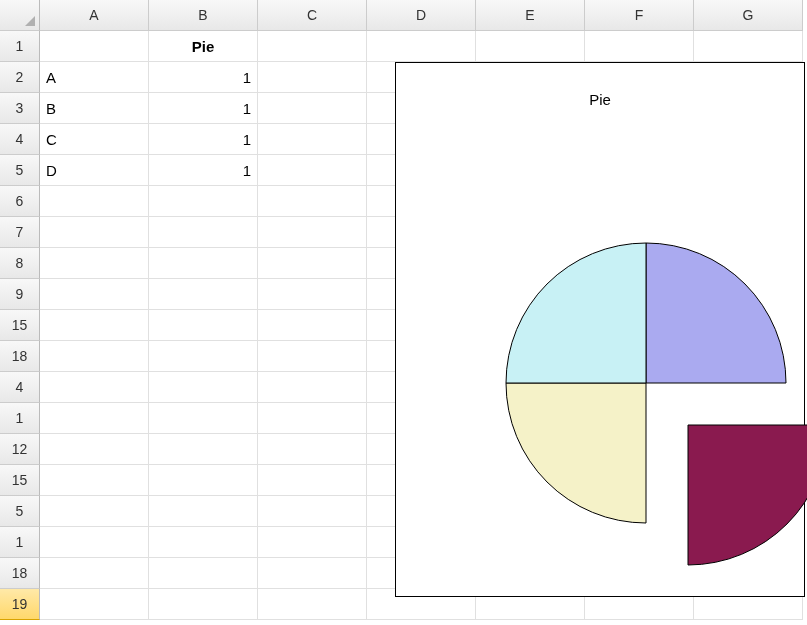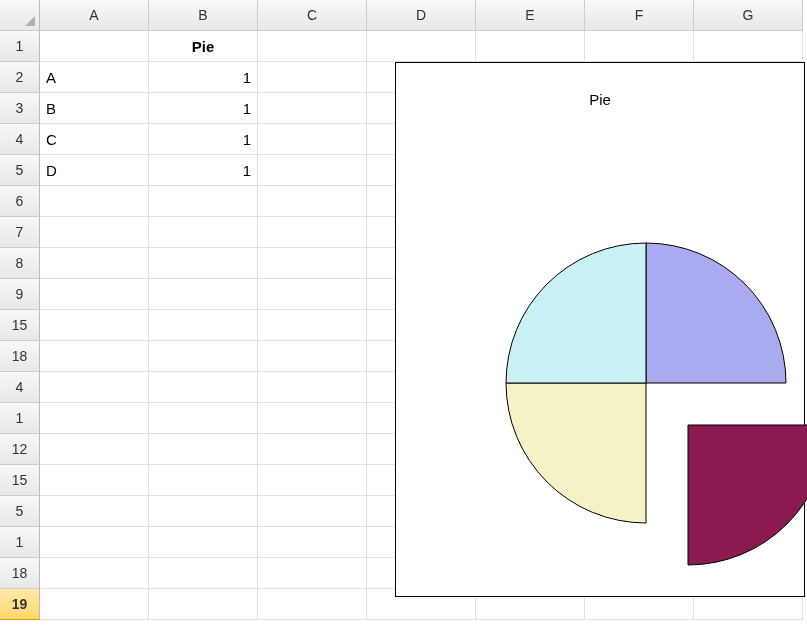--- a/index.html
+++ b/index.html
@@ -47,21 +47,20 @@
       border-right: 1px solid #bbb;
       border-bottom: 1px solid #ccc;
       text-align: center;
       line-height: 31px;
       color: #333;
       font-size: 14px;
     }
     .rowhead.selected {
       background: linear-gradient(#ffe9a8, #ffd86b);
       border-bottom: 1px solid #d9a300;
-      font-weight: bold;
     }
     .cell {
       border-right: 1px solid #e0e0e0;
       border-bottom: 1px solid #e0e0e0;
       padding: 0 6px;
       line-height: 31px;
       white-space: nowrap;
       overflow: hidden;
     }
     .cell.bold { font-weight: bold; text-align: center; }

